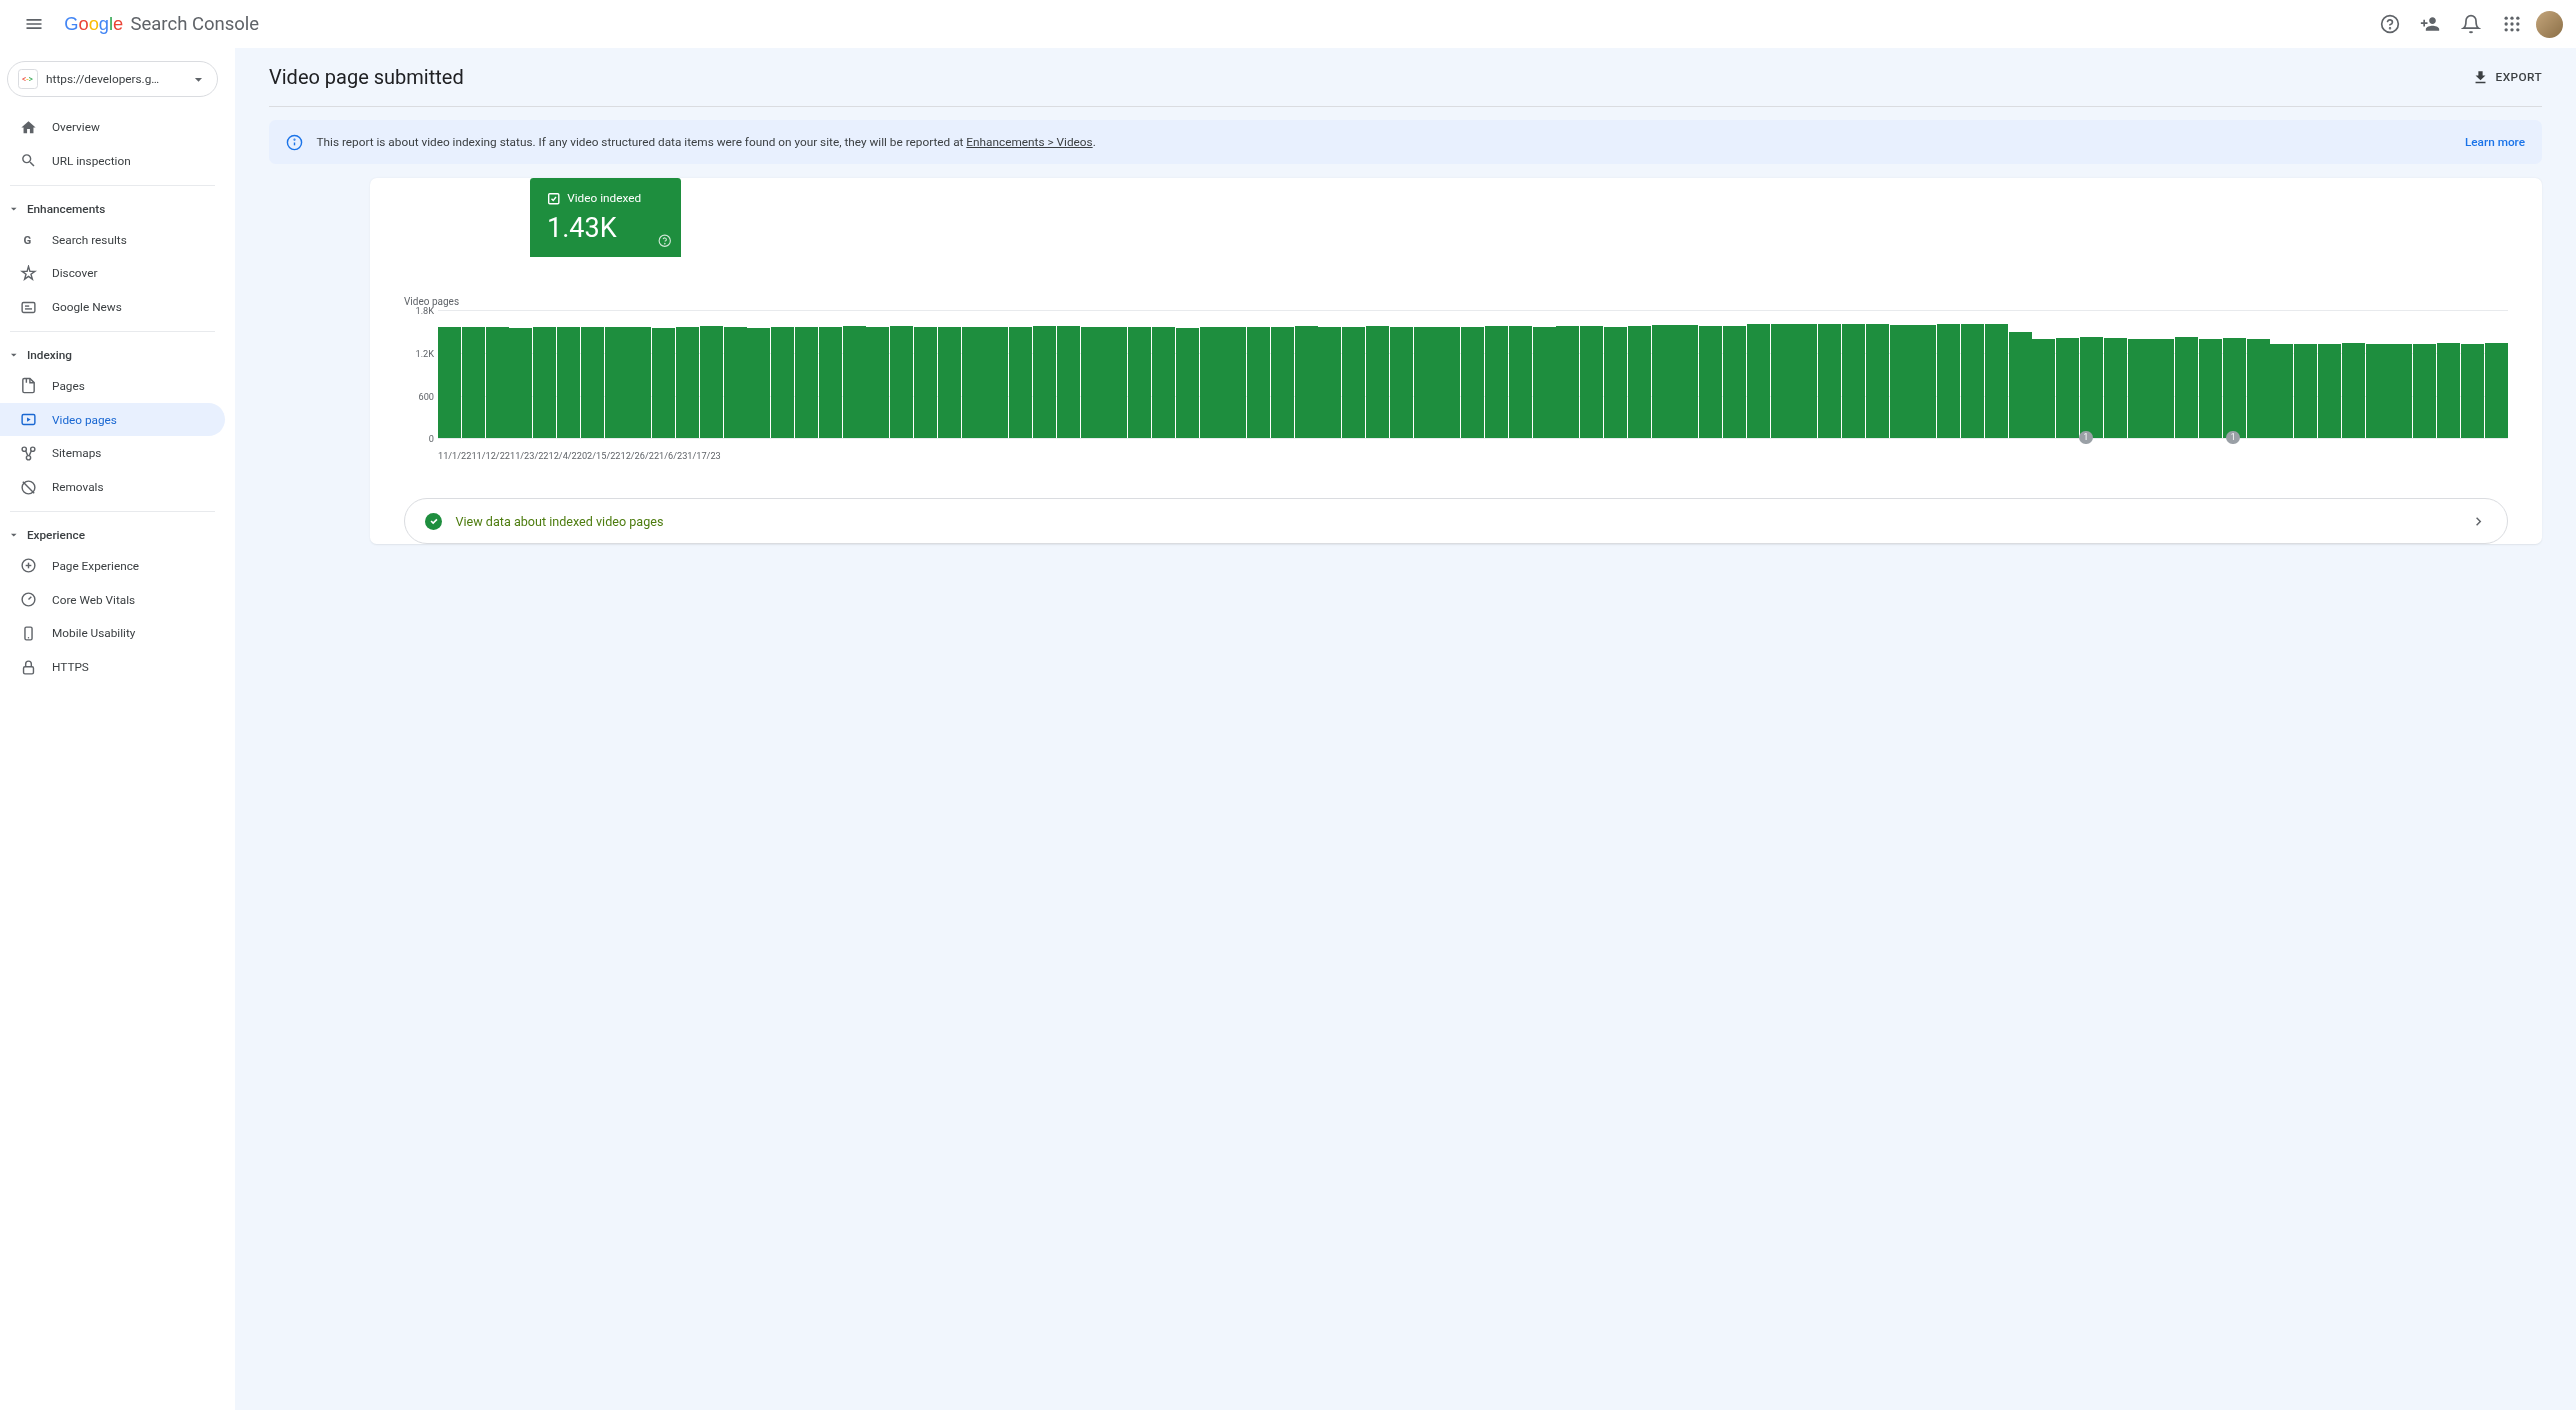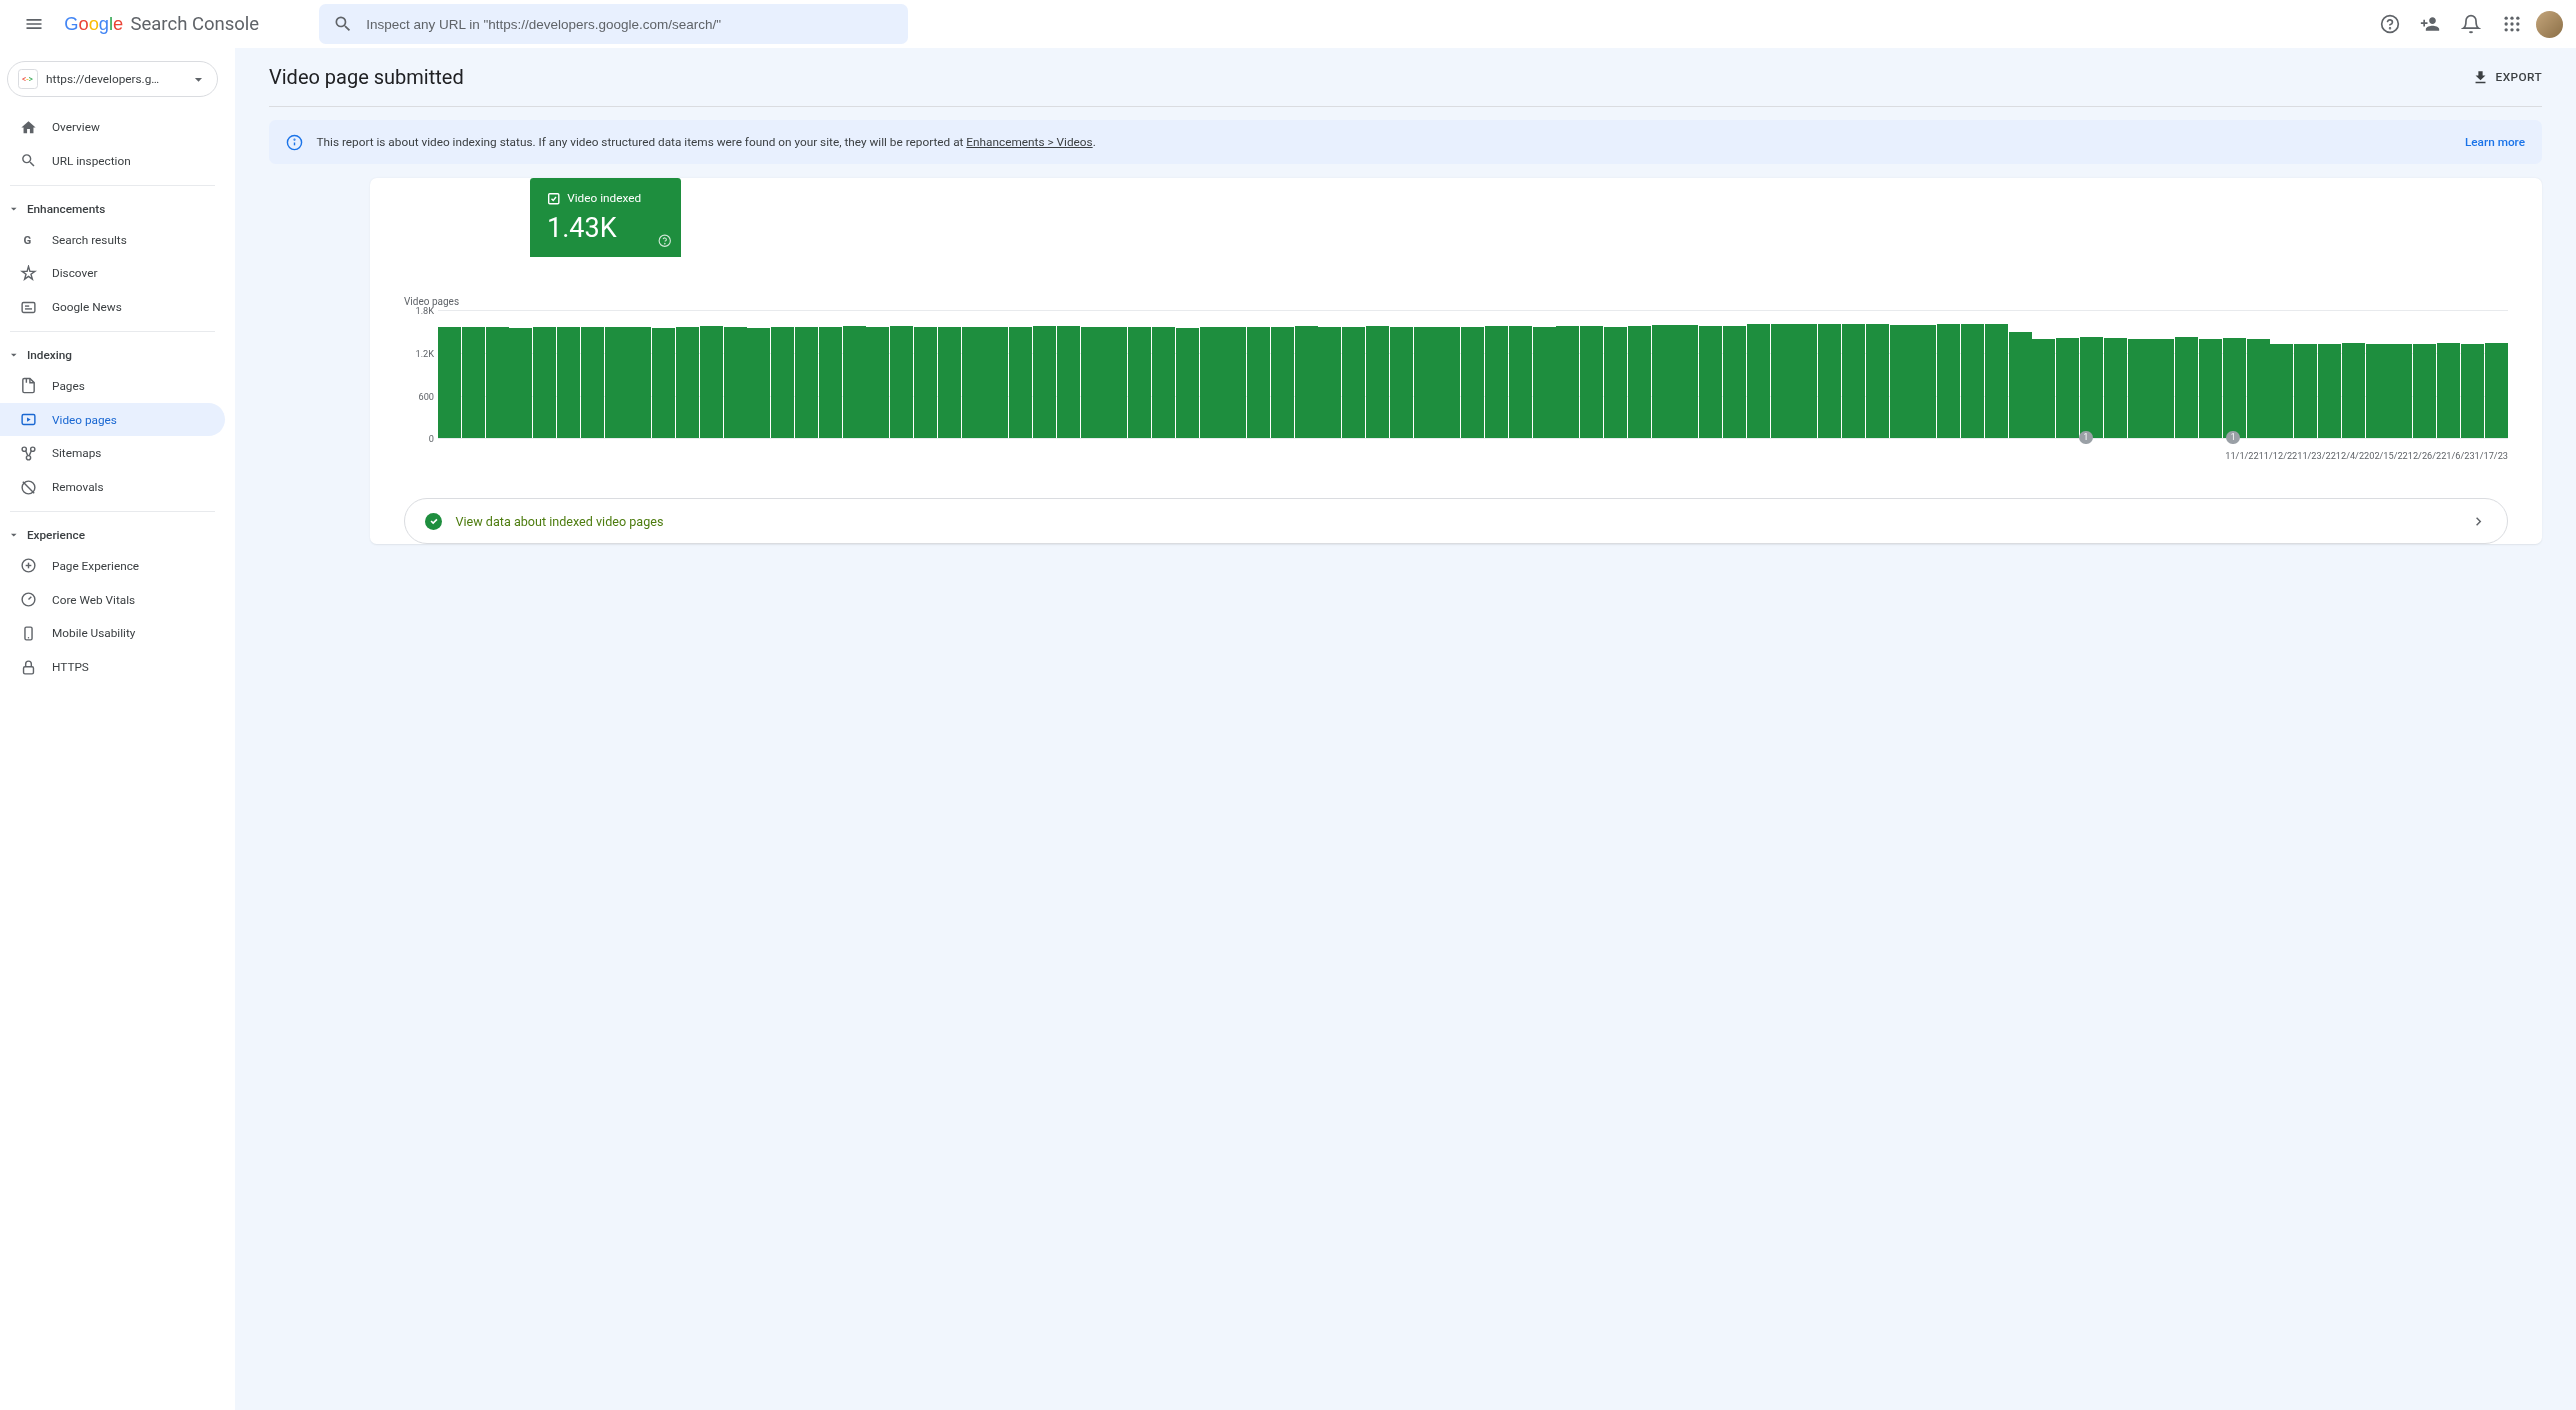--- a/index.html
+++ b/index.html
@@ -56,21 +56,21 @@
 .metric-tile-help { position: absolute; right: 10px; bottom: 10px; opacity: 0.8; }
 
 .chart-area { padding-top: 118px; padding-bottom: 20px; }
 .chart-title { font-size: 10px; color: #5f6368; margin-left: 34px; margin-bottom: 3.4px; }
 .chart { position: relative; height: 168px; margin: 0 34px; }
 .chart-grid { position: absolute; left: 34px; right: 0; top: 0; bottom: 40px; }
 .chart-gridline { position: absolute; left: 0; right: 0; height: 0.8px; background: #e8eaed; }
 .chart-ylabel { position: absolute; left: -34px; font-size: 9.2px; color: #5f6368; transform: translateY(-50%); width: 30px; text-align: right; }
 .chart-bars { position: absolute; left: 34px; right: 0; top: 0; bottom: 40px; display: flex; align-items: flex-end; gap: 0.8px; }
 .chart-bar { flex: 1; background: #1e8e3e; }
-.chart-xlabels { position: absolute; left: 34px; right: 0; bottom: 17px; display: flex; justify-content: flex-end; font-size: 9.2px; color: #5f6368; }
+.chart-xlabels { position: absolute; left: 34px; right: 0; bottom: 17px; display: flex; justify-content: flex-start; font-size: 9.2px; color: #5f6368; }
 .chart-marker { position: absolute; background: #9aa0a6; color: #fff; width: 13.5px; height: 13.5px; border-radius: 50%; font-size: 8.4px; display: flex; align-items: center; justify-content: center; bottom: 34px; }
 
 .data-link-row { margin: 0 34px 20px; border: 0.8px solid #dadce0; border-radius: 27px; padding: 13.5px 20px; display: flex; align-items: center; gap: 13.5px; cursor: pointer; }
 .check-circle { width: 17px; height: 17px; background: #1e8e3e; border-radius: 50%; display: flex; align-items: center; justify-content: center; color: #fff; }
 
 
 .dropdown-popup { position: absolute; left: 0px; top: -34px; width: 249px; background: #fff; border-radius: 3.4px; box-shadow: 0 1.7px 8.4px rgba(0,0,0,.2); z-index: 100; padding: 6.7px 0; }
 .dropdown-item { padding: 11.8px 20px; font-size: 11.8px; color: #3c4043; cursor: pointer; }
 .dropdown-item.selected { background: #eeeeee; }
 .dropdown-divider { height: 0.8px; background: #e8eaed; margin: 6.7px 0; }
@@ -87,26 +87,20 @@
     <div class="menu-btn">
       <svg width="20" height="20" viewBox="0 0 24 24" fill="#5f6368">
           <path d="M3 18h18v-2H3v2zm0-5h18v-2H3v2zm0-7v2h18V6H3z"></path>
         </svg>
     </div>
     <div class="logo-wrap">
       <svg width="62" height="20" viewBox="0 0 74 24" style="font-size:14px">
         <text x="0" y="19" font-family="Arial" font-size="22" font-weight="500"><tspan fill="#4285f4">G</tspan><tspan fill="#ea4335">o</tspan><tspan fill="#fbbc04">o</tspan><tspan fill="#4285f4">g</tspan><tspan fill="#34a853">l</tspan><tspan fill="#ea4335">e</tspan></text>
       </svg>
       <span class="logo-text">Search Console</span>
-    </div>
-    <div class="search-bar">
-      <svg width="20" height="20" viewBox="0 0 24 24" fill="#5f6368">
-          <path d="M15.5 14h-.79l-.28-.27A6.471 6.471 0 0016 9.5 6.5 6.5 0 109.5 16c1.61 0 3.09-.59 4.23-1.57l.27.28v.79l5 4.99L20.49 19l-4.99-5zm-6 0C7.01 14 5 11.99 5 9.5S7.01 5 9.5 5 14 7.01 14 9.5 11.99 14 9.5 14z"></path>
-        </svg>
-      <input type="text" placeholder="Inspect any URL in &quot;https://developers.google.com/search/&quot;" style="">
     </div>
     <div class="header-right">
       <div class="icon-btn">
         <svg width="20" height="20" viewBox="0 0 24 24" fill="none" stroke="#5f6368" stroke-width="2">
             <circle cx="12" cy="12" r="10"></circle>
             <path d="M9.09 9a3 3 0 015.83 1c0 2-3 3-3 3" stroke-linecap="round"></path>
             <circle cx="12" cy="17" r="0.5" fill="#5f6368"></circle>
           </svg>
       </div>
       <div class="icon-btn">

